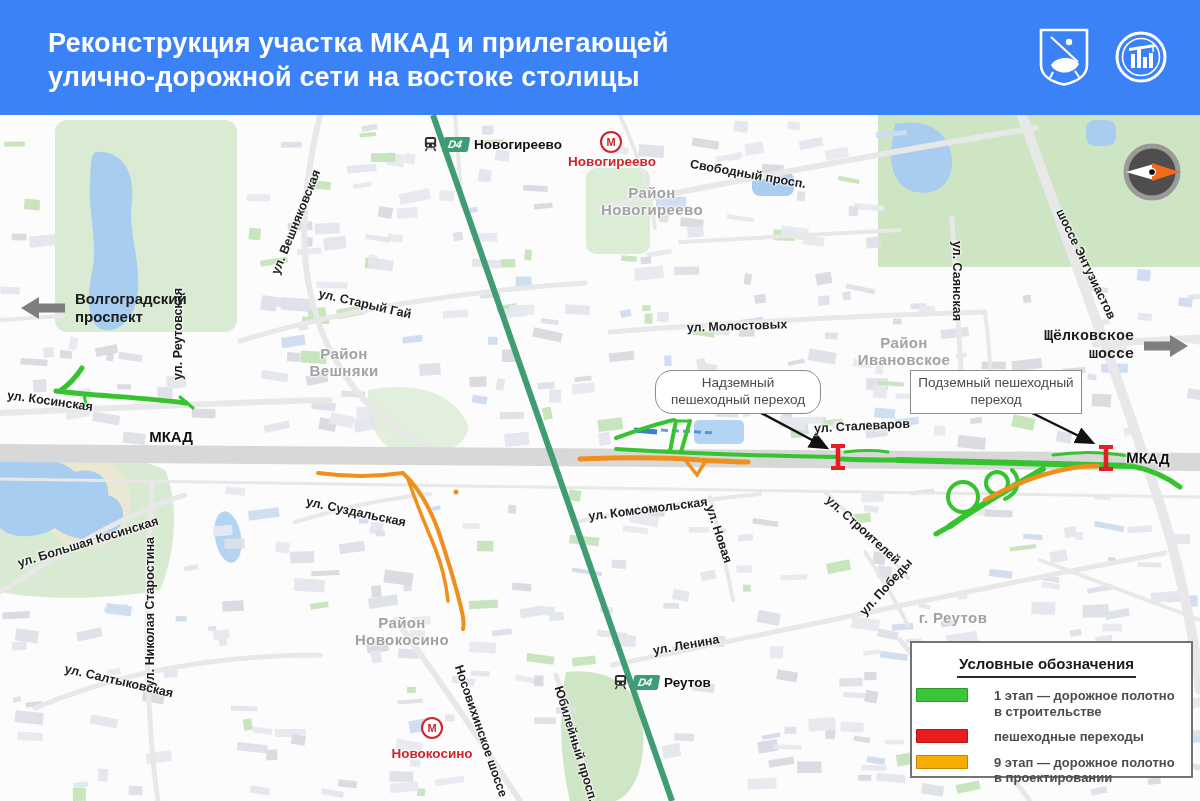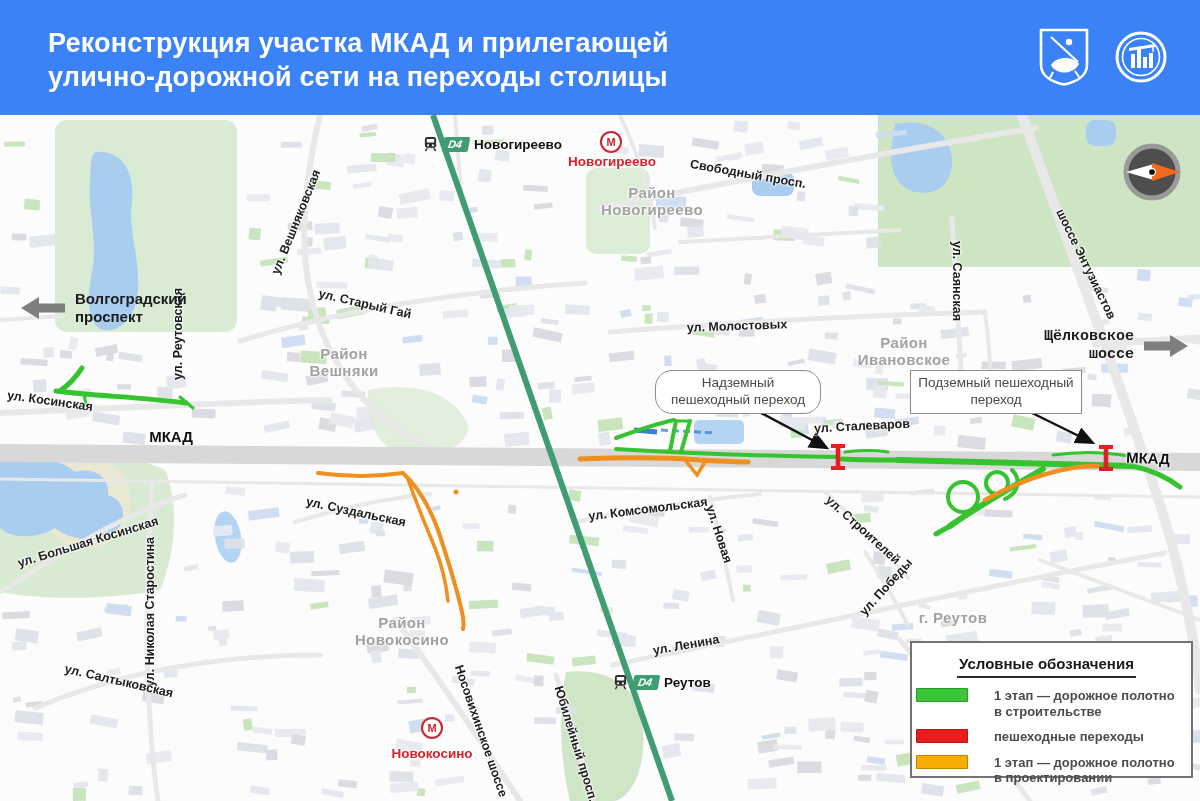--- a/index.html
+++ b/index.html
@@ -691,29 +691,29 @@
         <div class="legend-row">
           <span class="legend-swatch" style="background: rgb(58, 198, 54);"></span>
           <span class="legend-label">1 этап — дорожное полотно в строительстве</span>
         </div>
         <div class="legend-row">
           <span class="legend-swatch" style="background: rgb(232, 28, 28);"></span>
           <span class="legend-label">пешеходные переходы</span>
         </div>
         <div class="legend-row">
           <span class="legend-swatch" style="background: rgb(249, 172, 0);"></span>
-          <span class="legend-label">1 этап — дорожное полотно в проектировании</span>
+          <span class="legend-label">9 этап — дорожное полотно в проектировании</span>
         </div>
       </div>
   </div>
 
   <div class="header">
     <div class="title">
       <span>Реконструкция участка МКАД и прилегающей</span><br>
-      <span>улично-дорожной сети на переходы столицы</span>
+      <span>улично-дорожной сети на востоке столицы</span>
     </div>
     <div class="logos">
       <svg width="52" height="60" viewBox="0 0 52 60">
         <path d="M3,3 H49 V38 C49,49 38,55 26,57.5 C14,55 3,49 3,38 Z" fill="none" stroke="#fff" stroke-width="2.6"></path>
         <line x1="13" y1="10" x2="40" y2="35" stroke="#fff" stroke-width="2.2"></line>
         <circle cx="31" cy="15" r="3.2" fill="#fff"></circle>
         <path d="M13,38 C19,29 34,29 41,37 C37,44 29,47 22,45 C17,43.5 14,41 13,38 Z" fill="#fff"></path>
         <path d="M15,45 L12,51 M37,44 L41,50" stroke="#fff" stroke-width="2"></path>
       </svg>
       <svg width="54" height="54" viewBox="0 0 54 54">

